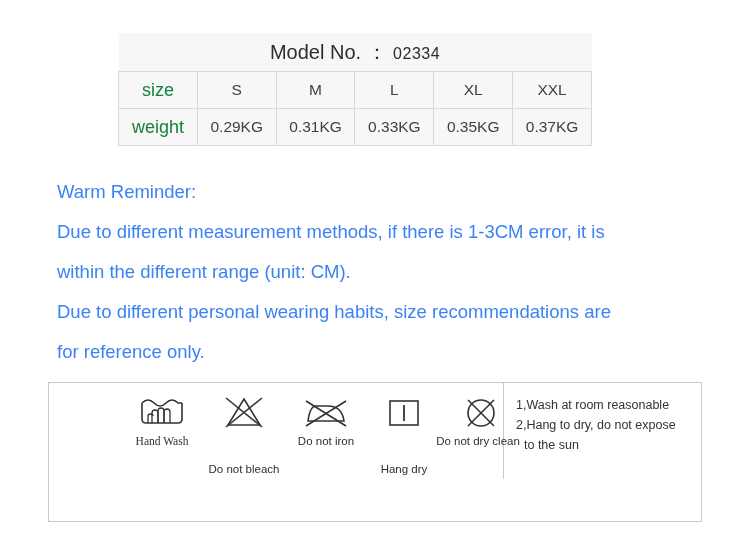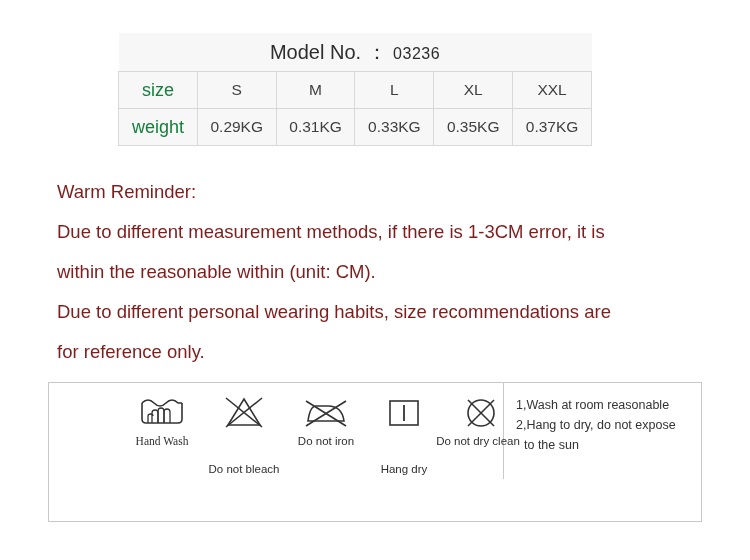--- a/index.html
+++ b/index.html
@@ -70,21 +70,21 @@
   }
 
   
   .reminder {
     position: absolute;
     left: 57px;
     top: 172px;
     width: 660px;
     font-size: 18.5px;
     line-height: 40px;
-    color: #7f1d1d;
+    color: #3b82f6;
   }
   .reminder p {
     margin: 0;
   }
 
   
   .wash-box {
     position: absolute;
     left: 48px;
     top: 382px;
@@ -168,21 +168,21 @@
 <div class="page">
 
   <div class="size-table-wrap">
     <table class="size-table">
       <tbody>
           <tr class="model-row">
         <td colspan="6">
           <span class="model-cell-inner">
             <span>Model No.</span>
                 <span>：</span>
-            <span class="model-no">03236</span>
+            <span class="model-no">02334</span>
           </span>
         </td>
       </tr>
       <tr>
         <td class="label-cell">size</td>
         <td class="val-cell">S</td>
         <td class="val-cell">M</td>
         <td class="val-cell">L</td>
         <td class="val-cell">XL</td>
         <td class="val-cell">XXL</td>
@@ -195,21 +195,21 @@
         <td class="val-cell">0.35KG</td>
         <td class="val-cell">0.37KG</td>
       </tr>
     </tbody>
       </table>
   </div>
 
   <div class="reminder">
     <p>Warm Reminder:</p>
     <p>Due to different measurement methods, if there is 1-3CM error, it is</p>
-    <p>within the reasonable within (unit: CM).</p>
+    <p>within the different range (unit: CM).</p>
     <p>Due to different personal wearing habits, size recommendations are</p>
     <p>for reference only.</p>
   </div>
 
   <div class="wash-box">
     <div class="wash-body">
       <div class="b-left">
 
         <div class="icon-item i1">
           <span class="glyph">

